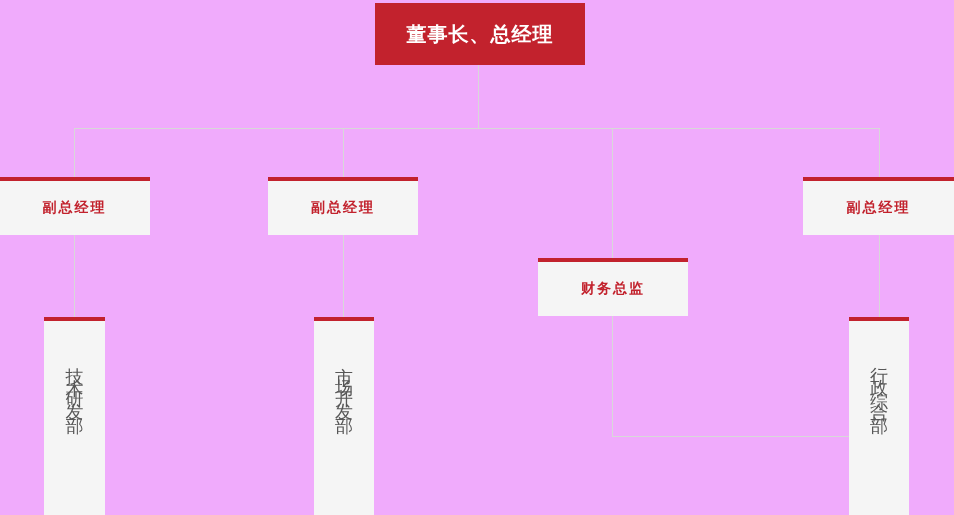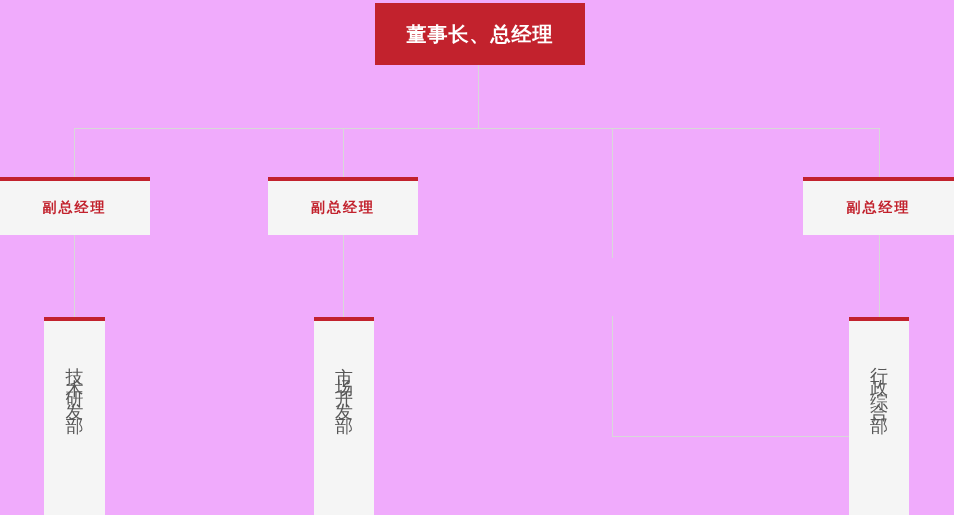--- a/index.html
+++ b/index.html
@@ -67,20 +67,23 @@
   </div>
 
   <div class="node node-l2" style="left:-1px;top:177px;width:151px;height:58px;">
     <span>副总经理</span>
   </div>
 
   <div class="node node-l2" style="left:268px;top:177px;width:150px;height:58px;">
     <span>副总经理</span>
   </div>
 
+  <div class="node node-l2" style="left:538px;top:258px;width:150px;height:58px;">
+    <span>财务总监</span>
+  </div>
 
   <div class="node node-l2" style="left:803px;top:177px;width:151px;height:58px;">
     <span>副总经理</span>
   </div>
 
   <div class="node node-dept" style="left:44px;top:317px;width:61px;height:198px;">
     <span class="vtext">技术研发部</span>
   </div>
 
   <div class="node node-dept" style="left:314px;top:317px;width:60px;height:198px;">

